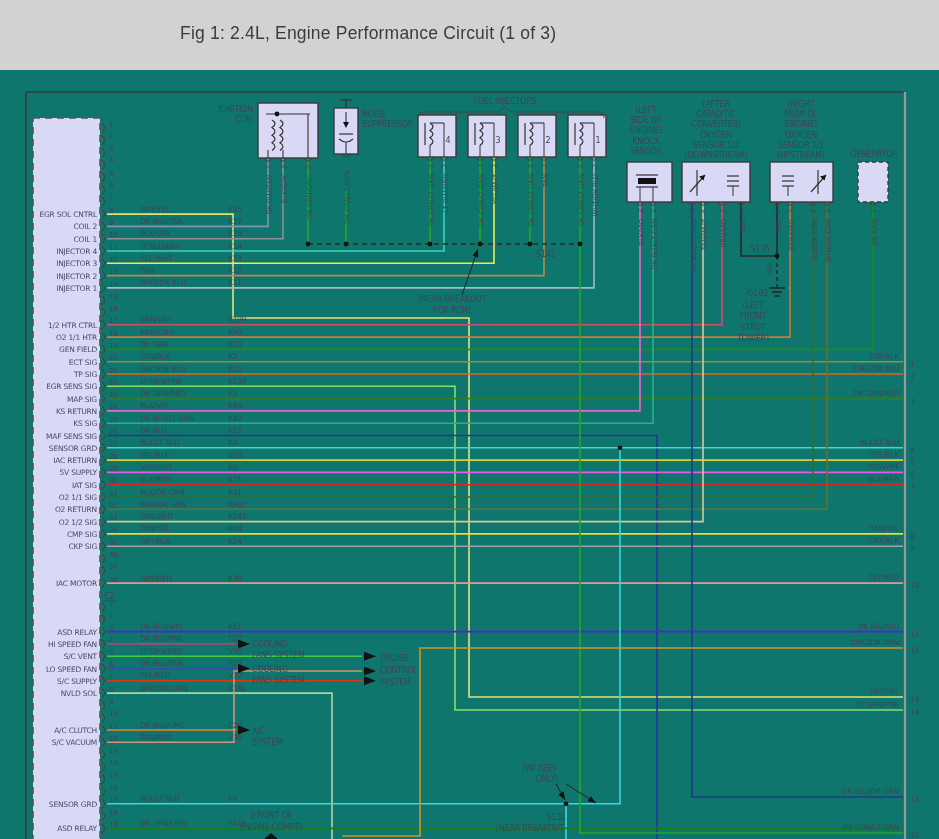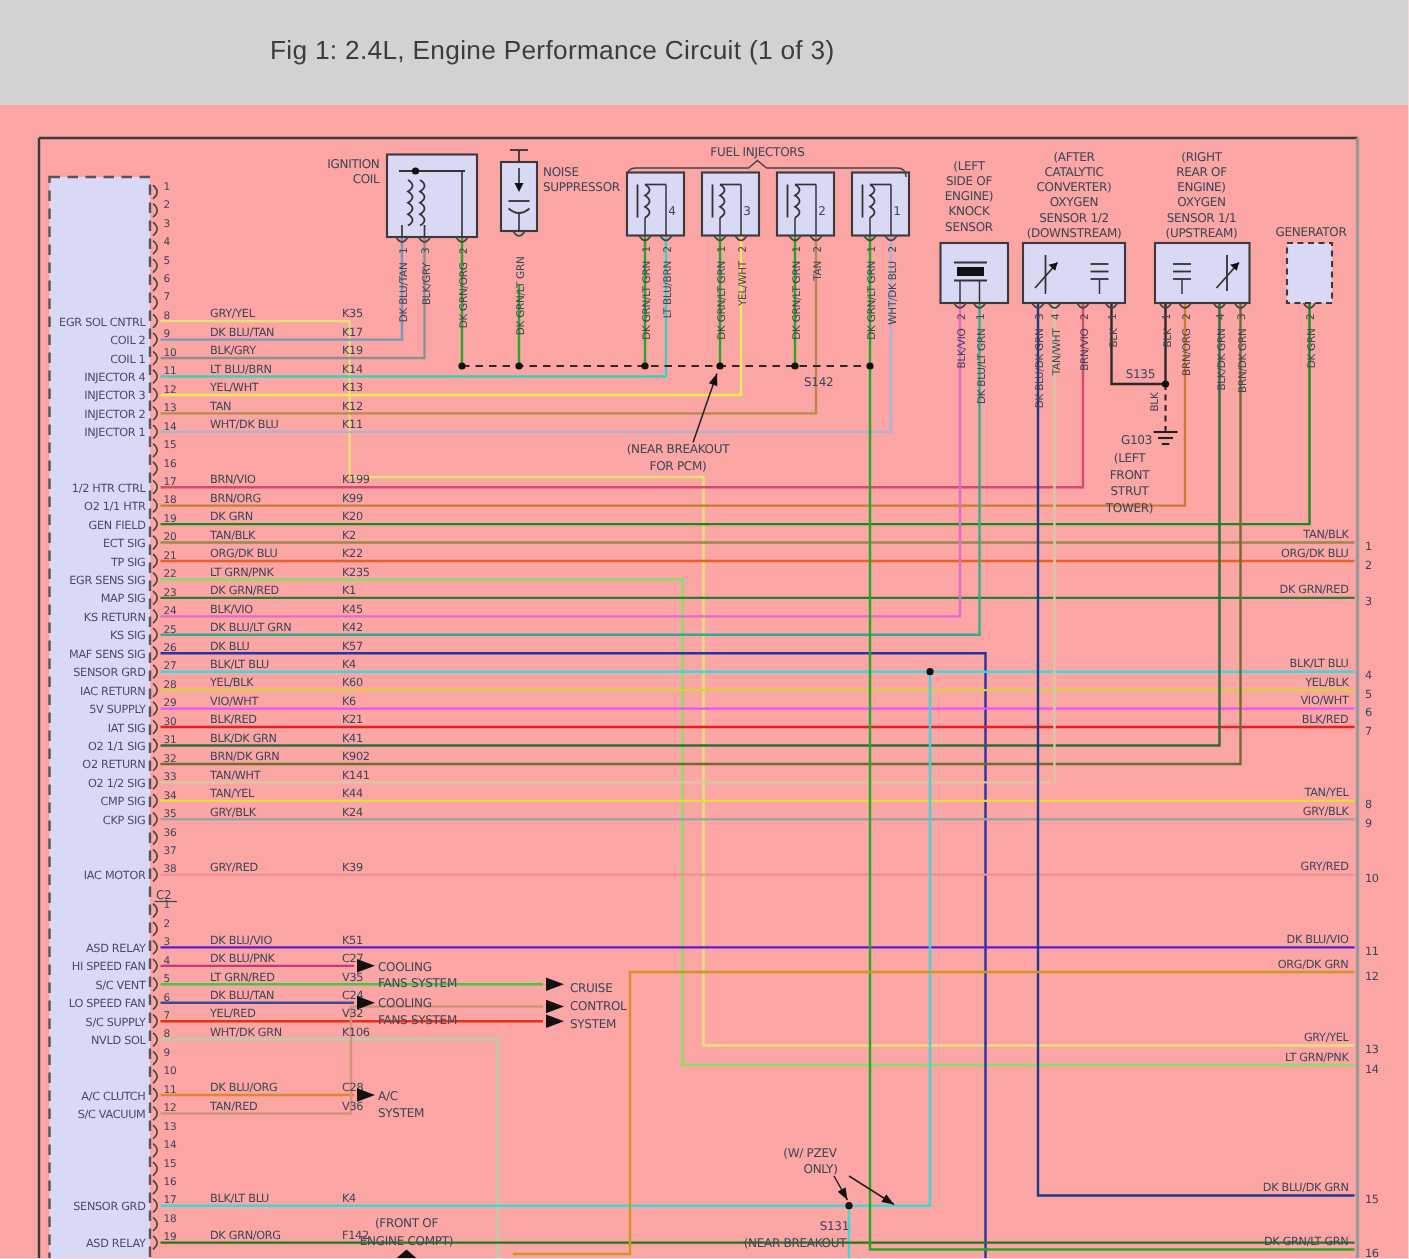--- a/index.html
+++ b/index.html
@@ -1,16 +1,16 @@
 <!DOCTYPE html>
 <html><head>
 <meta charset="utf-8">
 <style>
   html,body{margin:0;padding:0;background:#ffffff;}
-  .stage{position:relative;width:939px;height:839px;overflow:hidden;background:#fca5a5;
+  .stage{position:relative;width:939px;height:839px;overflow:hidden;background:#0f766e;
          font-family:"DejaVu Sans","Liberation Sans",sans-serif;}
   .titlebar{position:absolute;left:0;top:0;width:939px;height:70px;background:#d2d2d2;}
   .titlebar span{position:absolute;left:180px;top:23px;font-size:17.5px;color:#3c3c3c;
                  font-family:"Liberation Sans","DejaVu Sans",sans-serif;letter-spacing:.2px;}
   svg{position:absolute;left:0;top:0;}
   svg text{font-family:"DejaVu Sans","Liberation Sans",sans-serif;}
 </style>
 </head>
 <body>
 

